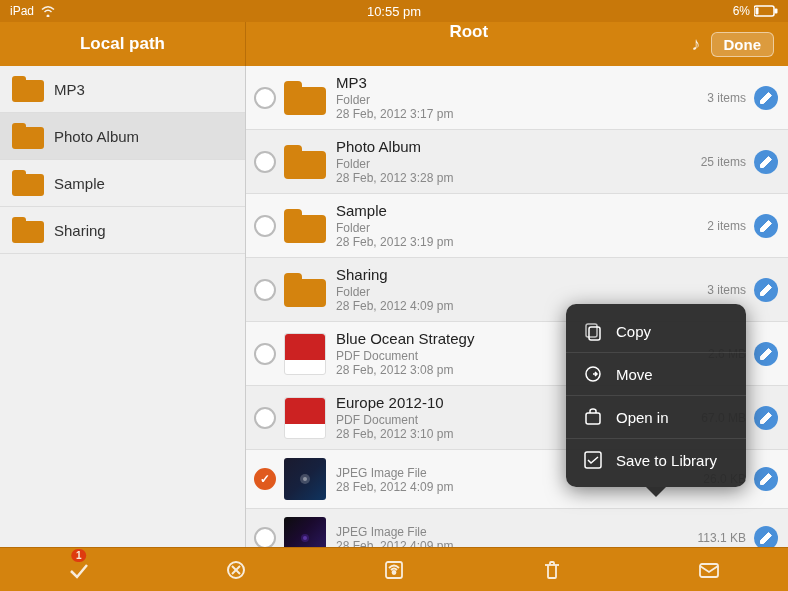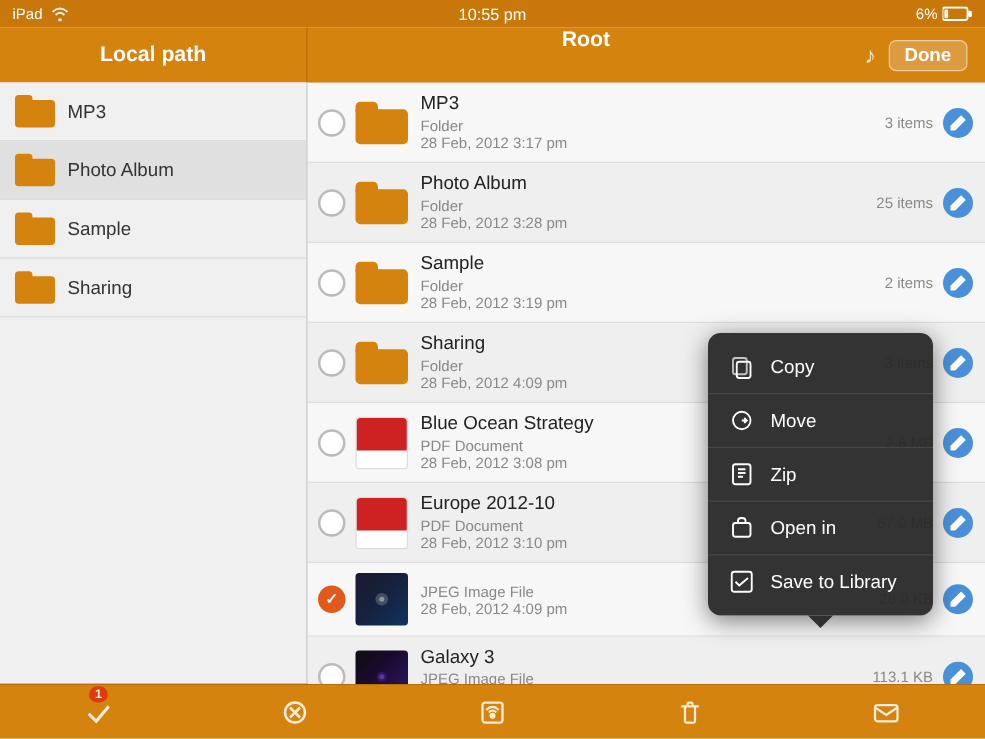--- a/index.html
+++ b/index.html
@@ -342,21 +342,20 @@
 
     <div class="file-row" style="position:relative;">
       <div class="radio-circle"></div>
       <div class="img-thumb galaxy3-thumb" style="display:flex;align-items:center;justify-content:center;">
         <svg width="30" height="20" viewBox="0 0 30 20" fill="none">
             <circle cx="15" cy="10" r="4" fill="rgba(100,50,200,0.3)"></circle>
             <circle cx="15" cy="10" r="2" fill="rgba(150,100,255,0.4)"></circle>
           </svg>
       </div>
       <div class="file-info">
-        <div class="file-name">Galaxy 3</div>
         <div class="file-meta">JPEG Image File<br>28 Feb, 2012 4:09 pm</div>
       </div>
       <span class="file-size">113.1 KB</span>
       <div class="edit-icon-btn">
           <svg viewBox="0 0 14 14">
             <path d="M9.5 1.5 L12.5 4.5 L4.5 12.5 L1.5 12.5 L1.5 9.5 Z" stroke="white" stroke-width="1" fill="white"></path>
           </svg>
         </div>
 
       <div class="context-menu">
@@ -374,31 +373,20 @@
             <svg width="20" height="20" viewBox="0 0 20 20" fill="none" stroke="white" stroke-width="1.5">
                 <circle cx="10" cy="10" r="7"></circle>
                 <path d="M10 10 L14 10 M12 8 L14 10 L12 12"></path>
               </svg>
           </span>
           <span>Move</span>
         </div>
         <div class="context-menu-item">
           <span class="menu-icon">
             <svg width="20" height="20" viewBox="0 0 20 20" fill="none" stroke="white" stroke-width="1.5">
-                <rect x="3" y="2" width="14" height="16" rx="2"></rect>
-                <line x1="7" y1="6" x2="13" y2="6"></line>
-                <line x1="7" y1="9" x2="13" y2="9"></line>
-                <line x1="7" y1="12" x2="11" y2="12"></line>
-              </svg>
-          </span>
-          <span>Zip</span>
-        </div>
-        <div class="context-menu-item">
-          <span class="menu-icon">
-            <svg width="20" height="20" viewBox="0 0 20 20" fill="none" stroke="white" stroke-width="1.5">
                 <rect x="3" y="6" width="14" height="11" rx="2"></rect>
                 <path d="M7 6 V4 Q7 2 10 2 Q13 2 13 4 V6"></path>
               </svg>
           </span>
           <span>Open in</span>
         </div>
         <div class="context-menu-item">
           <span class="menu-icon">
             <svg width="20" height="20" viewBox="0 0 20 20" fill="none" stroke="white" stroke-width="1.5">
                 <rect x="2" y="2" width="16" height="16" rx="2"></rect>

